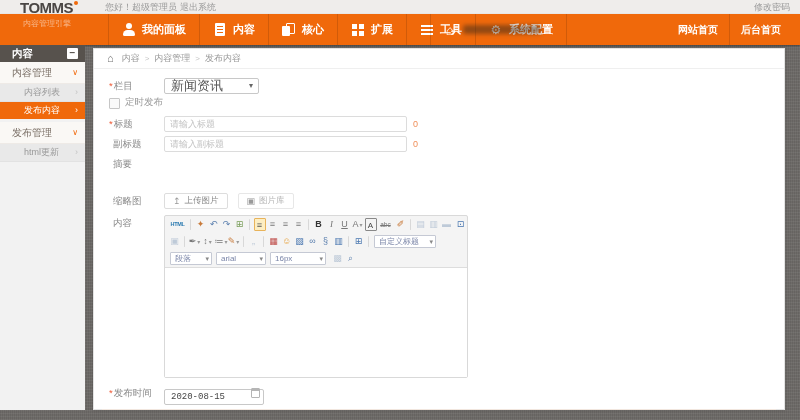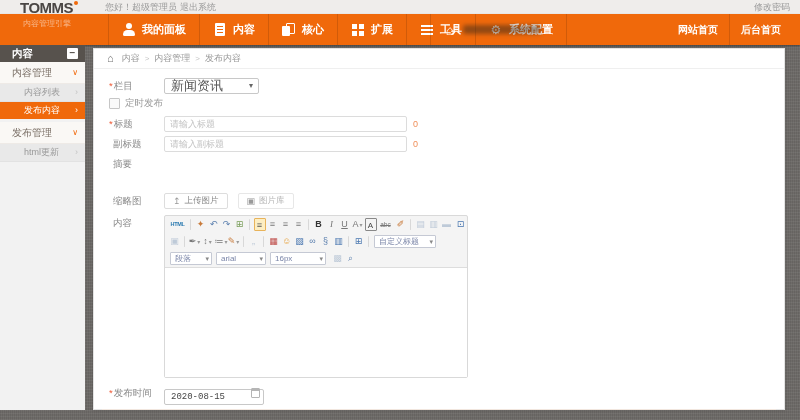--- a/index.html
+++ b/index.html
@@ -205,21 +205,21 @@
         <span class="crumb" data-name="breadcrumb-item-content-mgmt" style="cursor:pointer">内容管理</span>
         <span class="crumb" data-name="breadcrumb-item-publish-content" style="cursor:pointer">发布内容</span>
       </span>
   </div>
 
   <div class="frow" style="margin-top:9px" data-name="category-row">
     <span class="flabel"><span class="req" data-name="required-mark">*</span><span data-name="category-label">栏目</span></span>
     <div class="selbox" data-name="category-select"><span>新闻资讯</span></div>
   </div>
 
-  <div class="frow" style="margin-top:3px;height:12px;align-items:center" data-name="scheduled-row">
+  <div class="frow" style="margin-top:3px;height:12px;align-items:flex-end" data-name="scheduled-row">
     <span class="cbx" data-name="scheduled-checkbox"></span>
     <span class="cbx-label" data-name="scheduled-label">定时发布</span>
   </div>
 
   <div class="frow" style="margin-top:7px" data-name="title-row">
     <span class="flabel"><span class="req" data-name="required-mark">*</span><span data-name="title-label">标题</span></span>
     <input class="tinput" data-name="title-input" placeholder="请输入标题" style="">
     <span class="counter" data-name="title-char-counter">0</span>
   </div>
 

